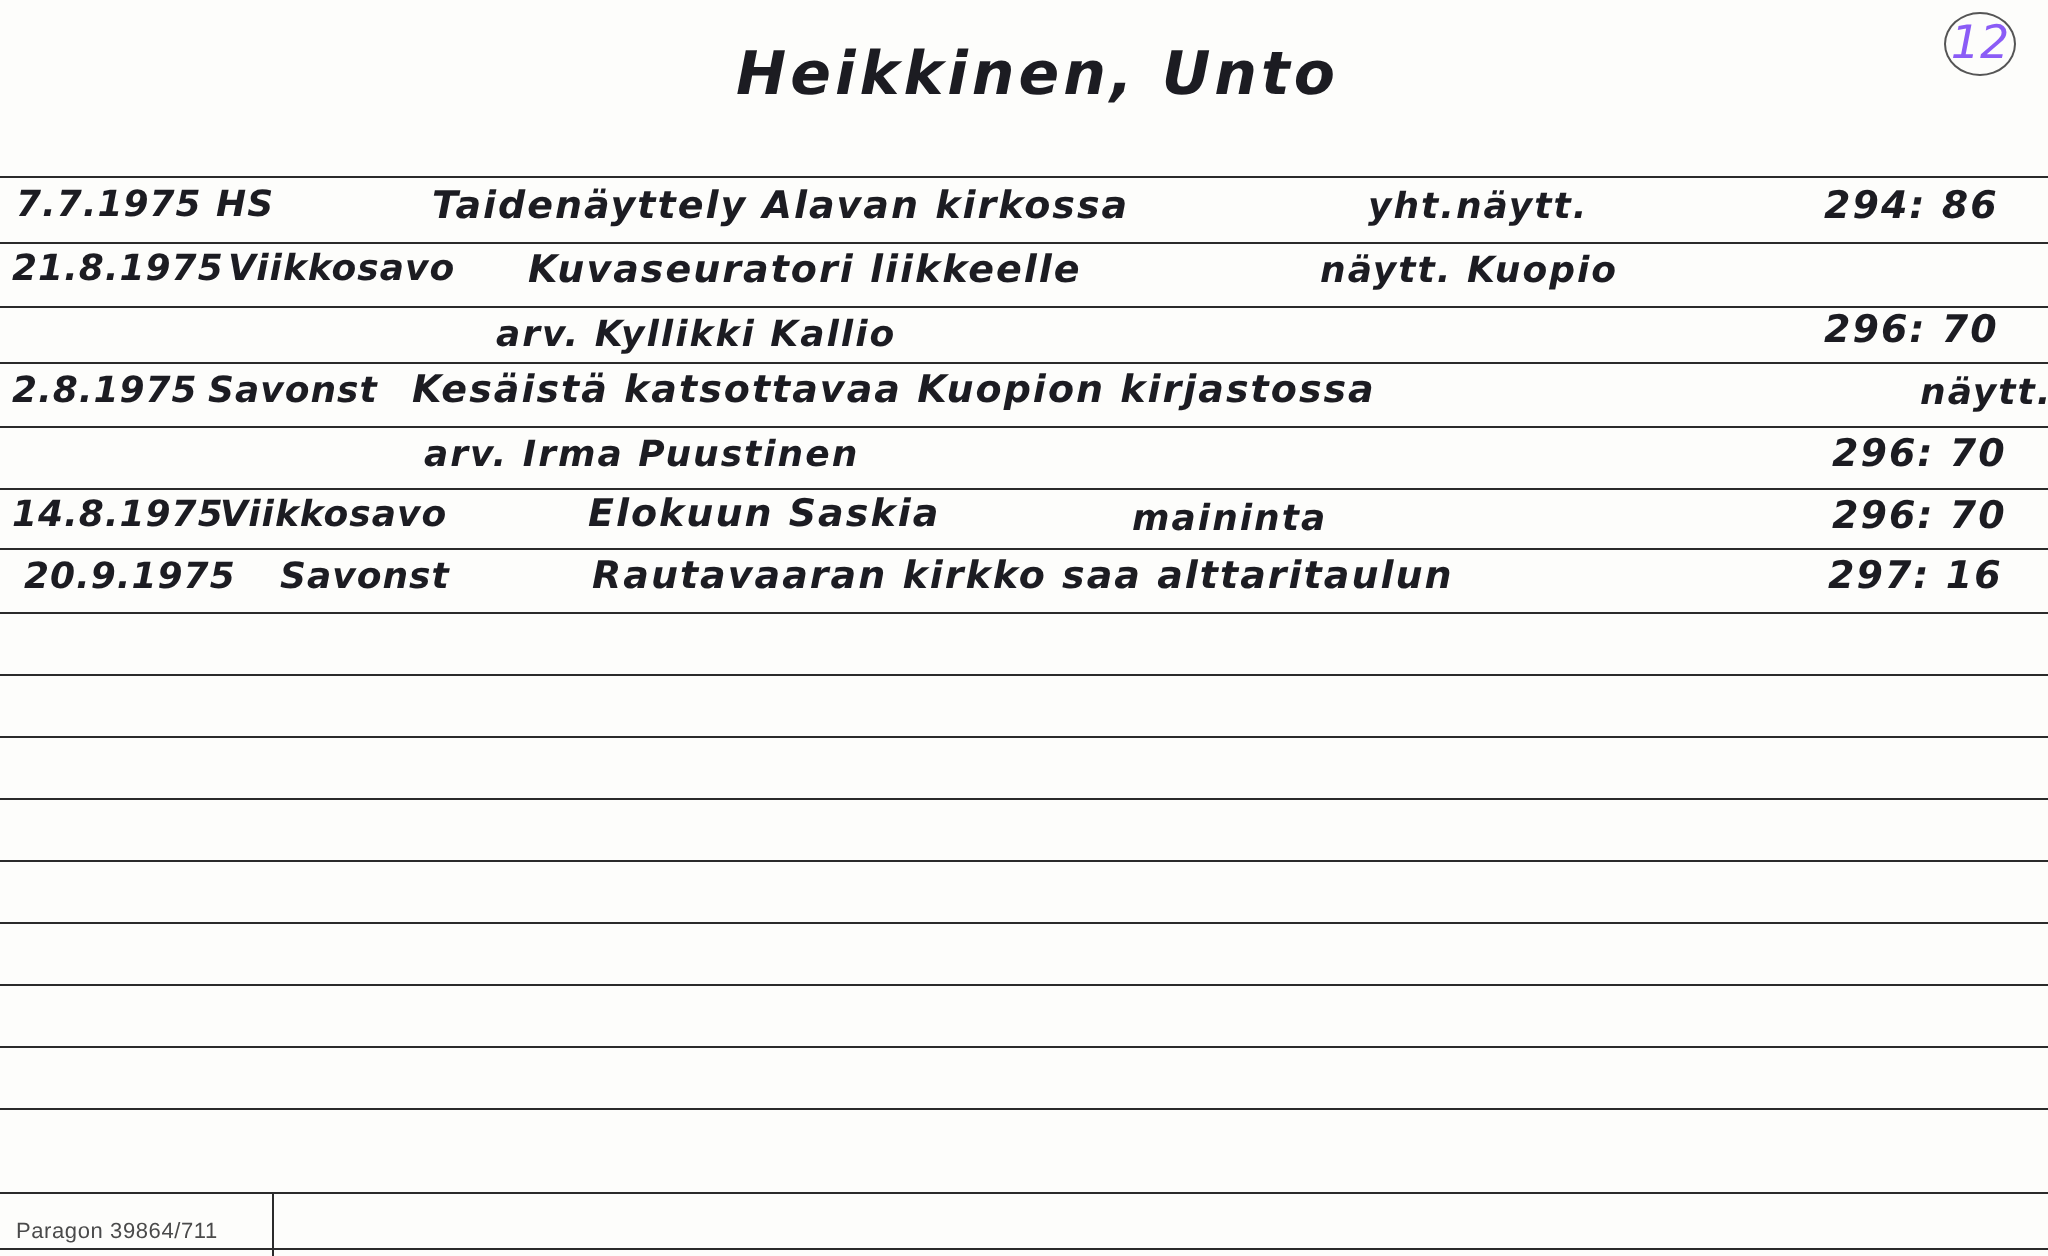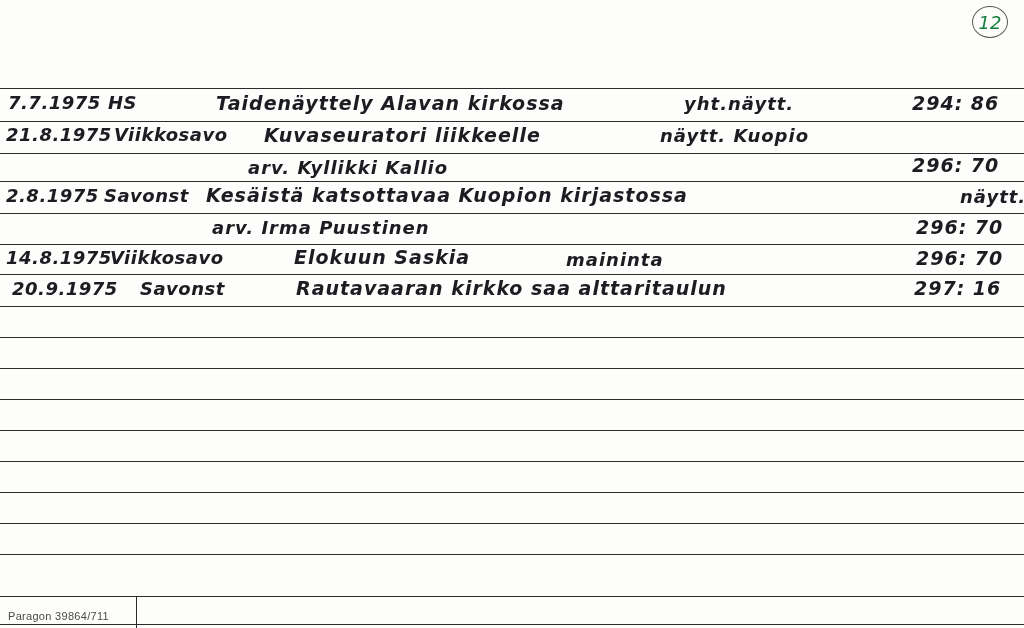--- a/index.html
+++ b/index.html
@@ -55,23 +55,23 @@
   .num { font-size: 19px; letter-spacing: 1px; }
 
   .pagenum {
     position: absolute;
     right: 16px;
     top: 6px;
     width: 34px;
     height: 30px;
     border: 1px solid #555;
     border-radius: 50%;
-    color: #15803d;
+    color: #8b5cf6;
     font-style: italic;
-    font-size: 18px;
+    font-size: 23px;
     display: flex;
     align-items: center;
     justify-content: center;
   }
 
   .footer {
     position: absolute;
     left: 8px;
     bottom: 6px;
     font-family: "Liberation Sans", sans-serif;
@@ -80,20 +80,21 @@
     letter-spacing: 0.3px;
   }
 </style>
 </head>
 <body>
 
 <div id="card">
 
   <div class="pagenum">12</div>
 
+  <div class="hand title" style="left:368px; top:20px;">Heikkinen, Unto</div>
 
   <div class="rule" style="top:88px;"></div>
   <div class="rule" style="top:121px;"></div>
   <div class="rule" style="top:153px;"></div>
   <div class="rule" style="top:181px;"></div>
   <div class="rule" style="top:213px;"></div>
   <div class="rule" style="top:244px;"></div>
   <div class="rule" style="top:274px;"></div>
   <div class="rule" style="top:306px;"></div>
   <div class="rule" style="top:337px;"></div>

